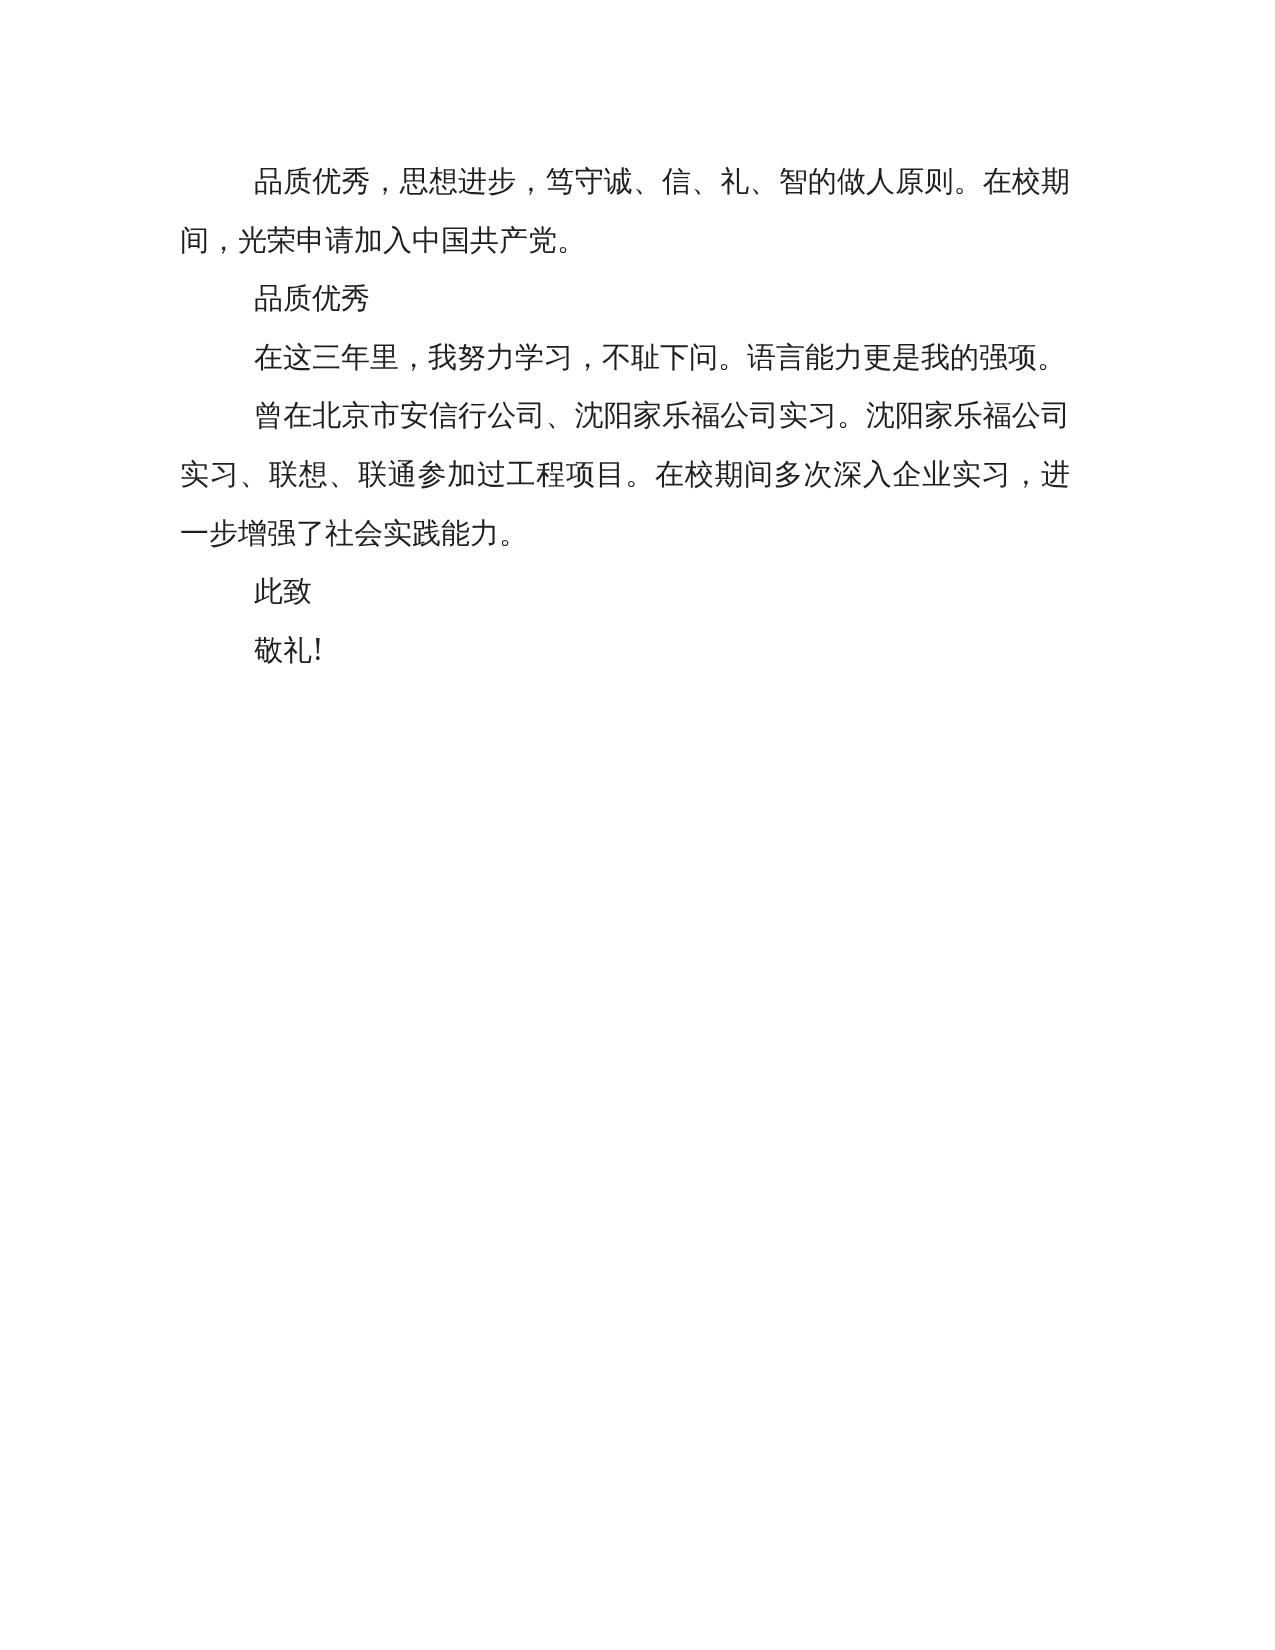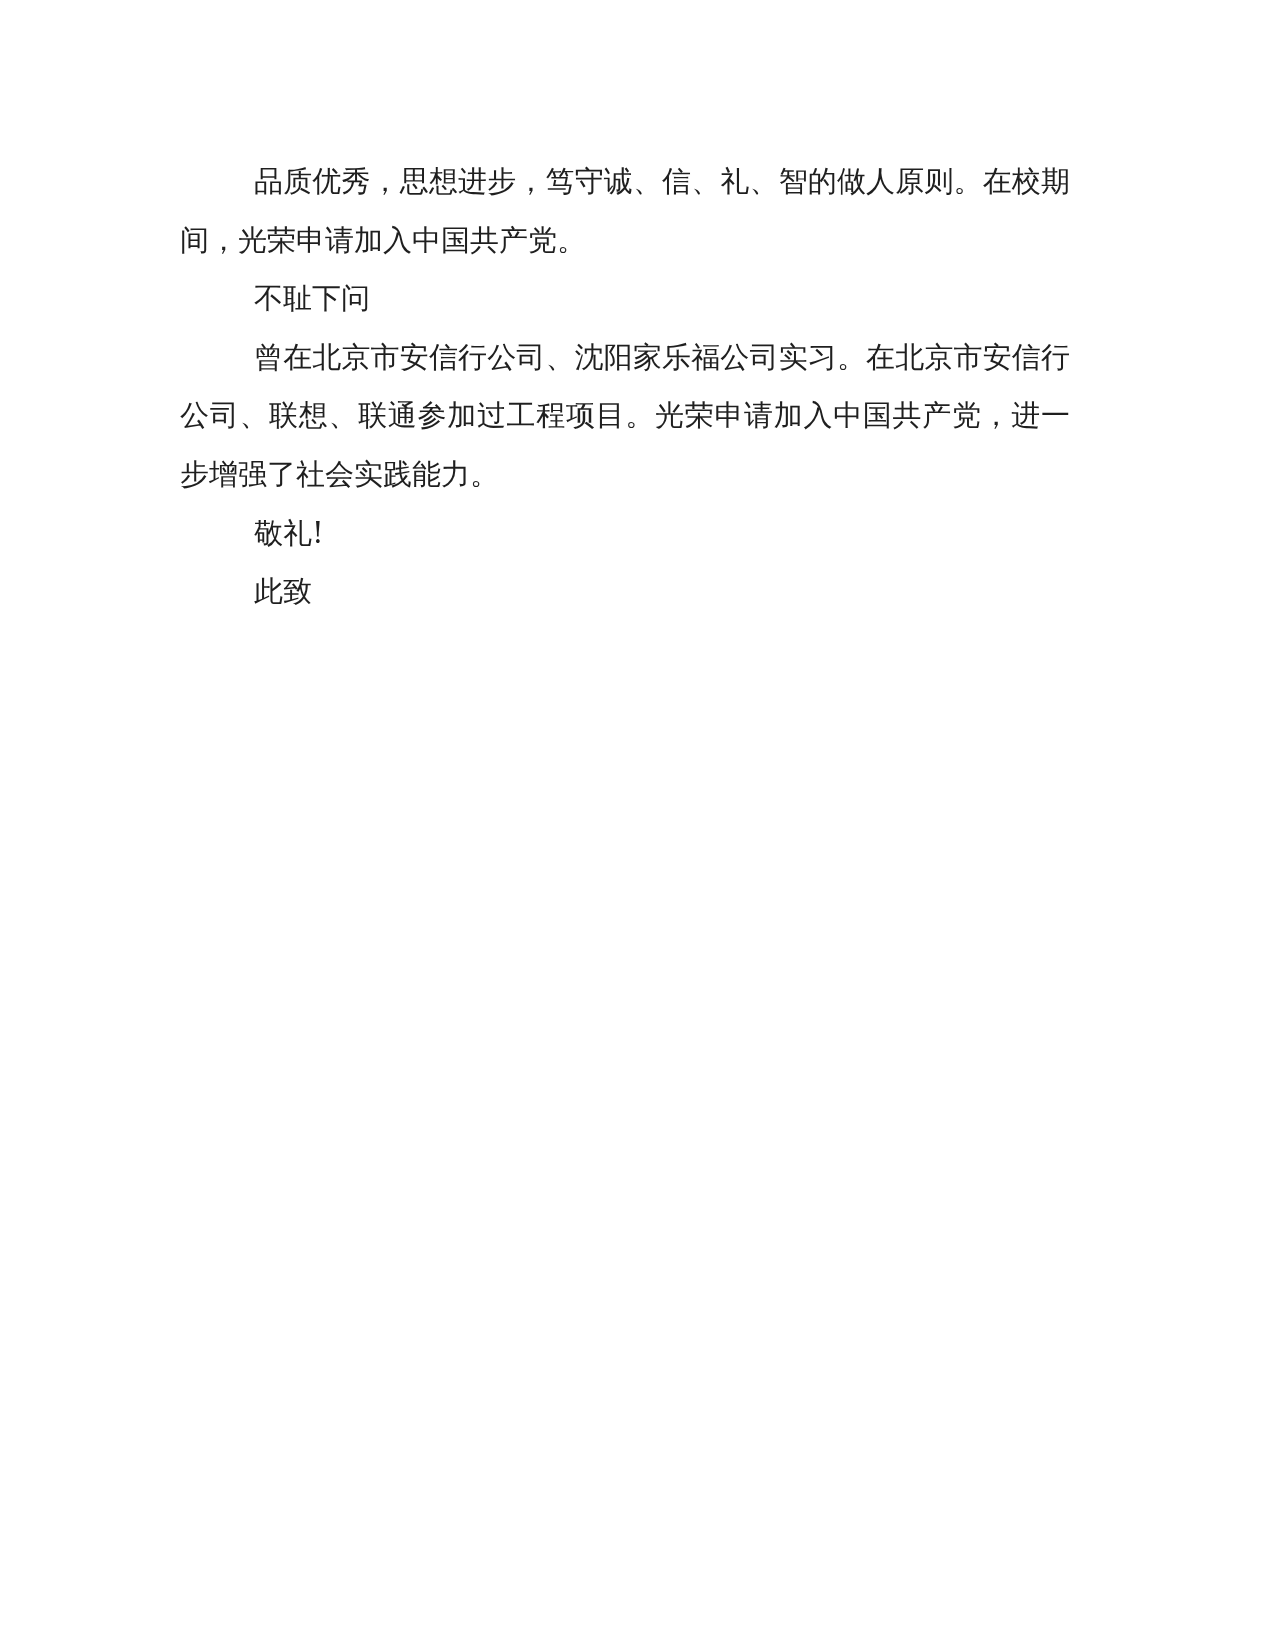--- a/index.html
+++ b/index.html
@@ -36,18 +36,19 @@
   .para.indent {
     text-indent: 74px;
   }
 </style>
 </head>
 <body>
 
 <div class="page">
   <div class="content">
     <p class="para indent">品质优秀，思想进步，笃守诚、信、礼、智的做人原则。在校期间，光荣申请加入中国共产党。</p>
-    <p class="para indent">不耻下问</p>
-    <p class="para indent">曾在北京市安信行公司、沈阳家乐福公司实习。在北京市安信行公司、联想、联通参加过工程项目。光荣申请加入中国共产党，进一步增强了社会实践能力。</p>
+    <p class="para indent">品质优秀</p>
+    <p class="para indent">在这三年里，我努力学习，不耻下问。语言能力更是我的强项。</p>
+    <p class="para indent">曾在北京市安信行公司、沈阳家乐福公司实习。沈阳家乐福公司实习、联想、联通参加过工程项目。在校期间多次深入企业实习，进一步增强了社会实践能力。</p>
+    <p class="para indent">此致</p>
     <p class="para indent">敬礼!</p>
-    <p class="para indent">此致</p>
   </div>
 </div>
 
 </body></html>

